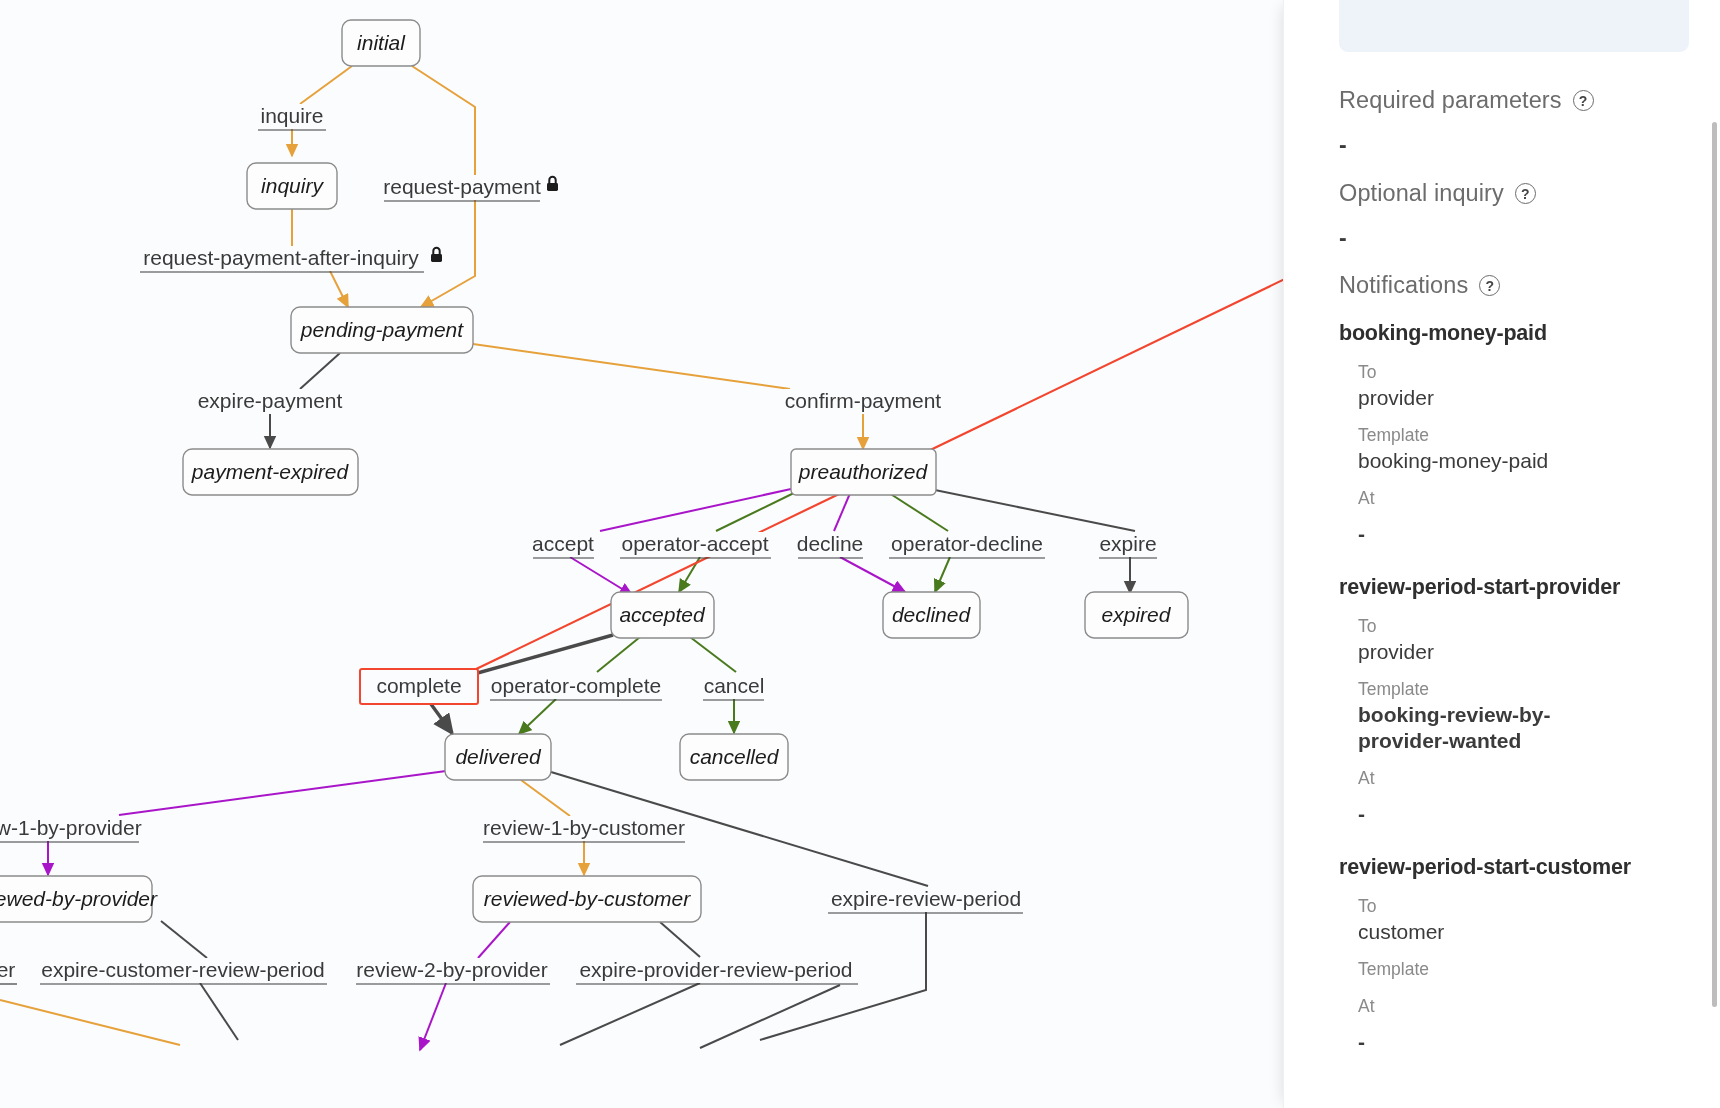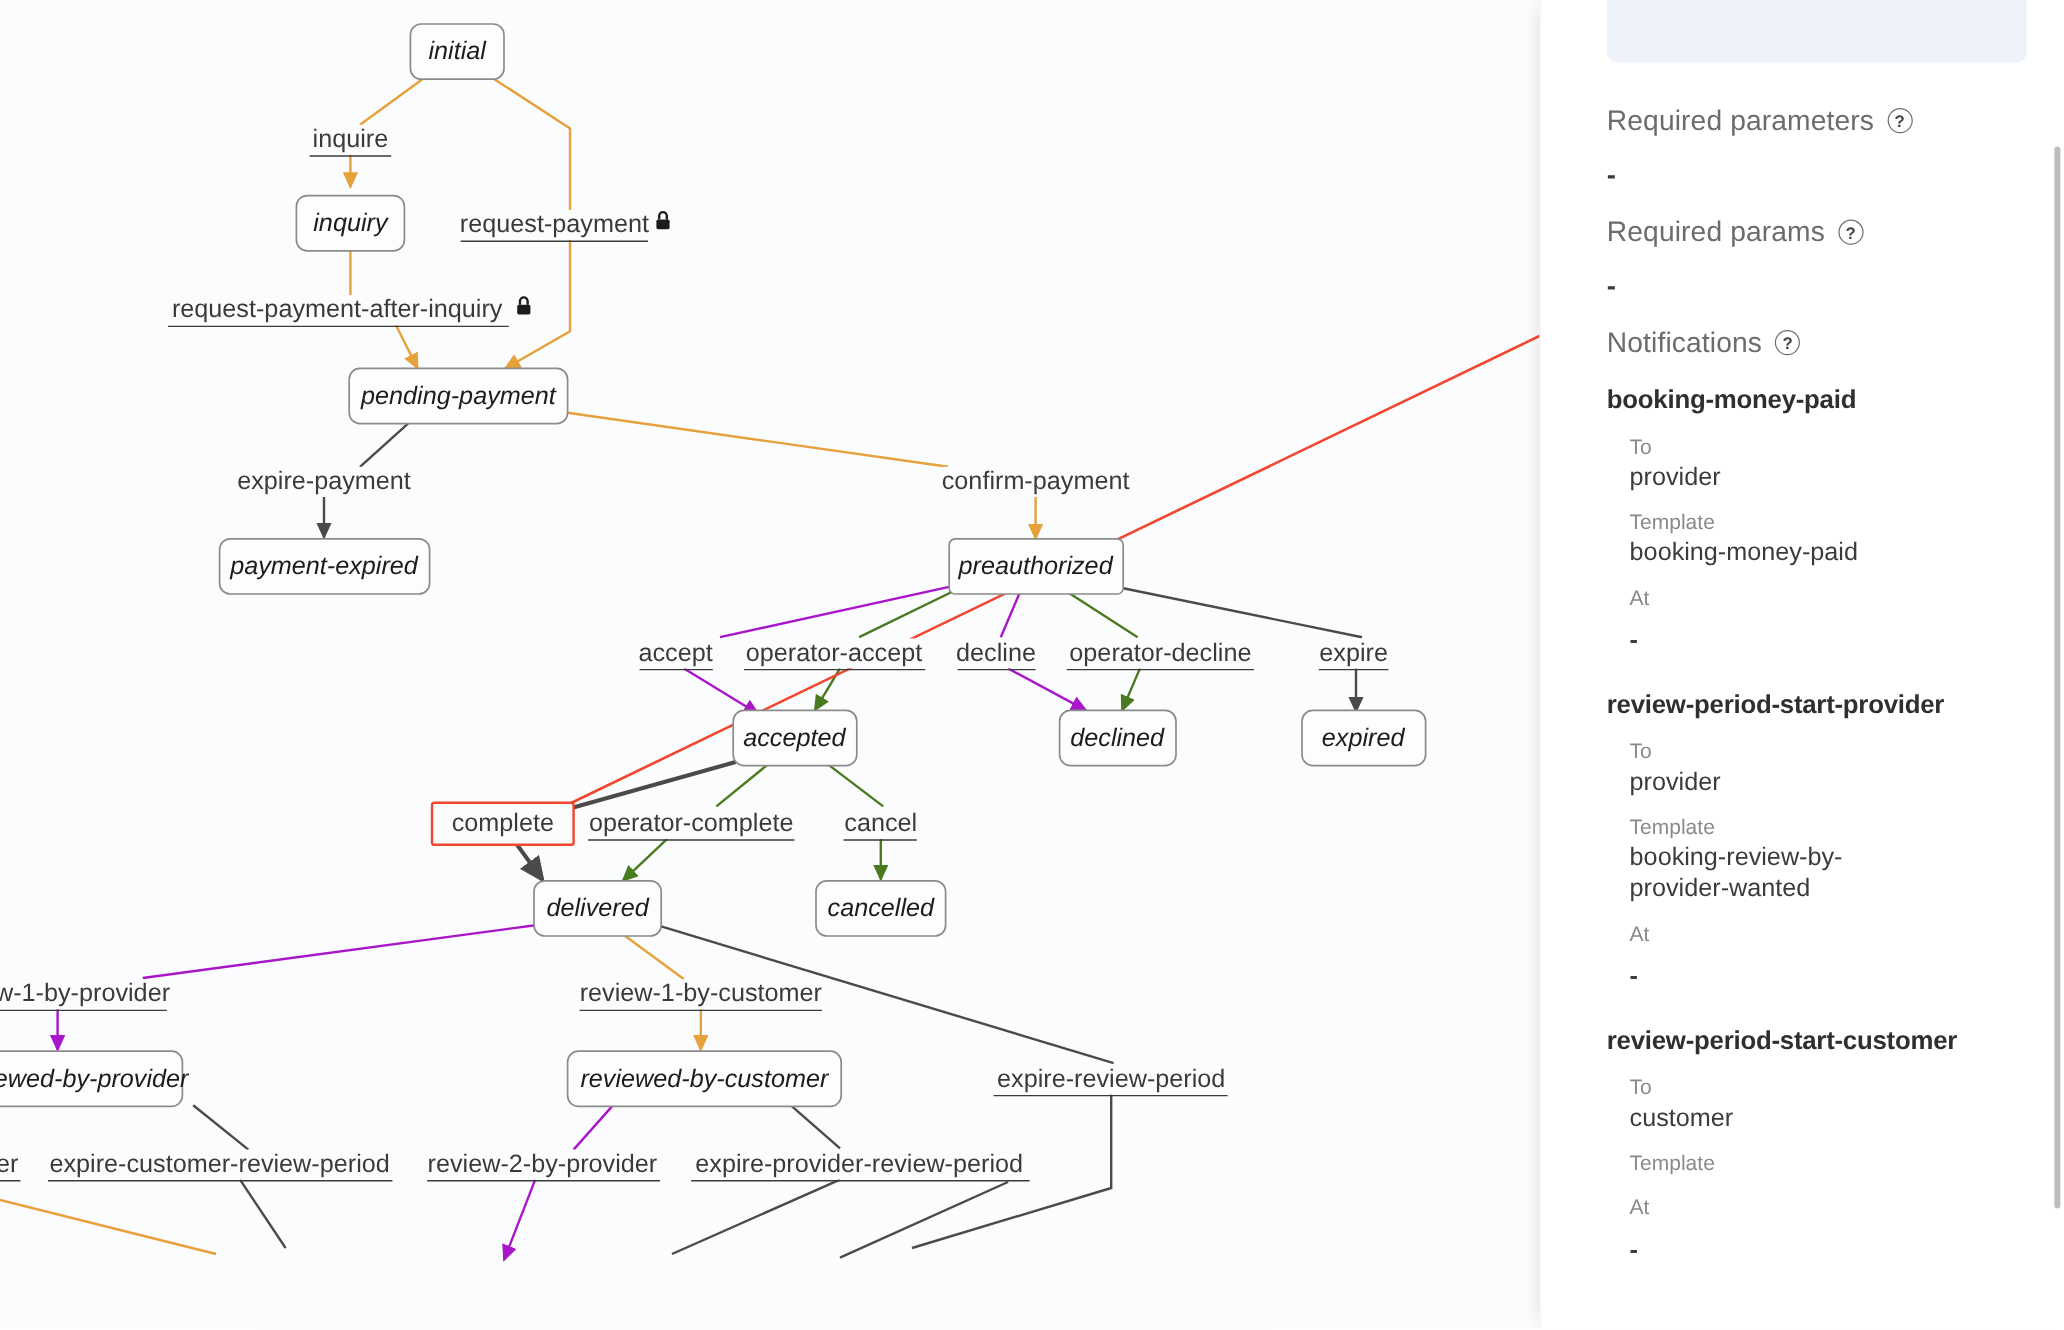--- a/index.html
+++ b/index.html
@@ -456,21 +456,21 @@
       <div style="position:absolute; left:56px; top:55px; width:420px;">
         <div class="sec-head">
           <span>Required parameters</span>
           <span class="qmark">?</span>
         </div>
         <div class="dash" style="margin-top:20px;">-</div>
       </div>
 
       <div style="position:absolute; left:56px; top:148px; width:420px;">
         <div class="sec-head">
-          <span>Required params</span>
+          <span>Optional inquiry</span>
           <span class="qmark">?</span>
         </div>
         <div class="dash" style="margin-top:20px;">-</div>
       </div>
 
       <div style="position:absolute; left:56px; top:240px; width:400px;">
         <div class="sec-head">
           <span>Notifications</span>
           <span class="qmark">?</span>
         </div>
@@ -492,21 +492,21 @@
         </div>
 
         <div style="margin-top:28px;">
           <div class="notif-name">review-period-start-provider</div>
           <div class="kv" style="margin-top:14px;">
             <div class="k">To</div>
             <div class="v">provider</div>
           </div>
           <div class="kv" style="margin-top:12px;">
             <div class="k">Template</div>
-            <div class="v" style="max-width:215px;">booking-review-by-provider-wanted</div>
+            <div class="v" style="max-width:215px;font-weight:bold;">booking-review-by-provider-wanted</div>
           </div>
           <div class="kv" style="margin-top:12px;">
             <div class="k">At</div>
             <div class="v" style="margin-top:10px;font-weight:700;">-</div>
           </div>
         </div>
 
         <div style="margin-top:28px;">
           <div class="notif-name">review-period-start-customer</div>
           <div class="kv" style="margin-top:14px;">

